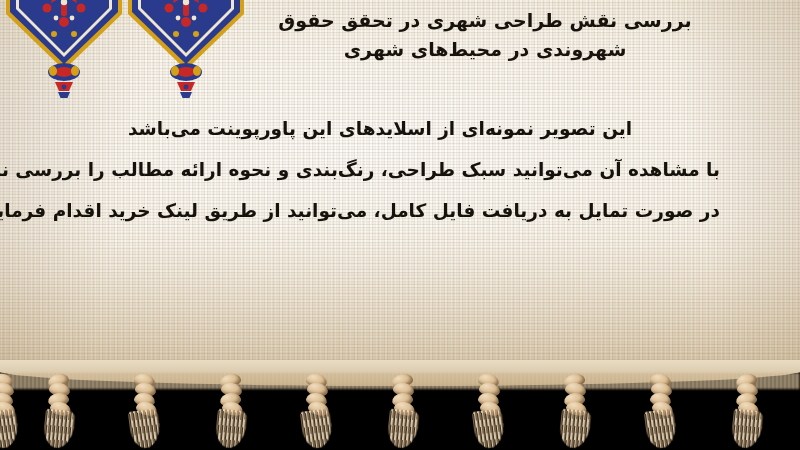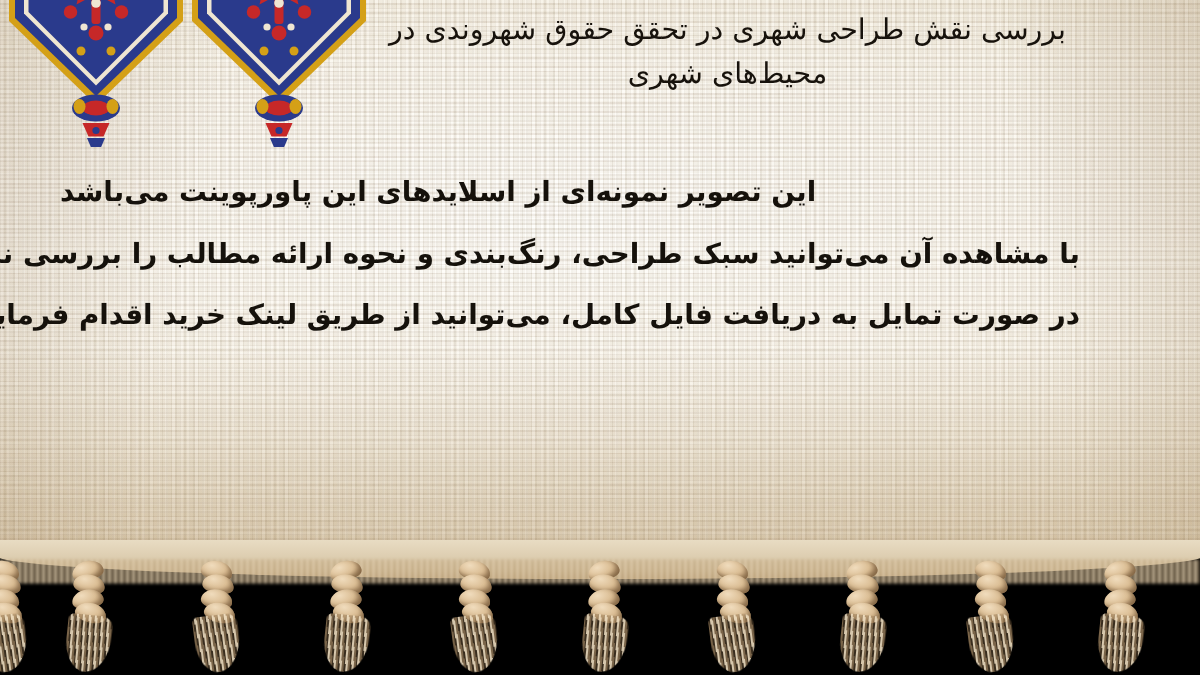--- a/index.html
+++ b/index.html
@@ -160,32 +160,32 @@
     direction: rtl;
   }
   .slide-title {
     position: absolute;
     top: 6px;
     left: 250px;
     width: 470px;
     text-align: center;
     font-family: "DejaVu Sans", sans-serif;
     font-size: 19px;
-    font-weight: normal;
+    font-weight: bold;
     line-height: 1.55;
     color: #17120c;
     direction: rtl;
     letter-spacing: 0px;
   }
   .body-block {
     position: absolute;
     top: 108px;
     left: 40px;
     width: 680px;
-    text-align: left;
+    text-align: center;
     direction: rtl;
   }
   .body-line {
     font-family: "DejaVu Sans", sans-serif;
     font-size: 18.5px;
     font-weight: bold;
     color: #15110b;
     line-height: 2.22;
     white-space: nowrap;
     direction: rtl;

